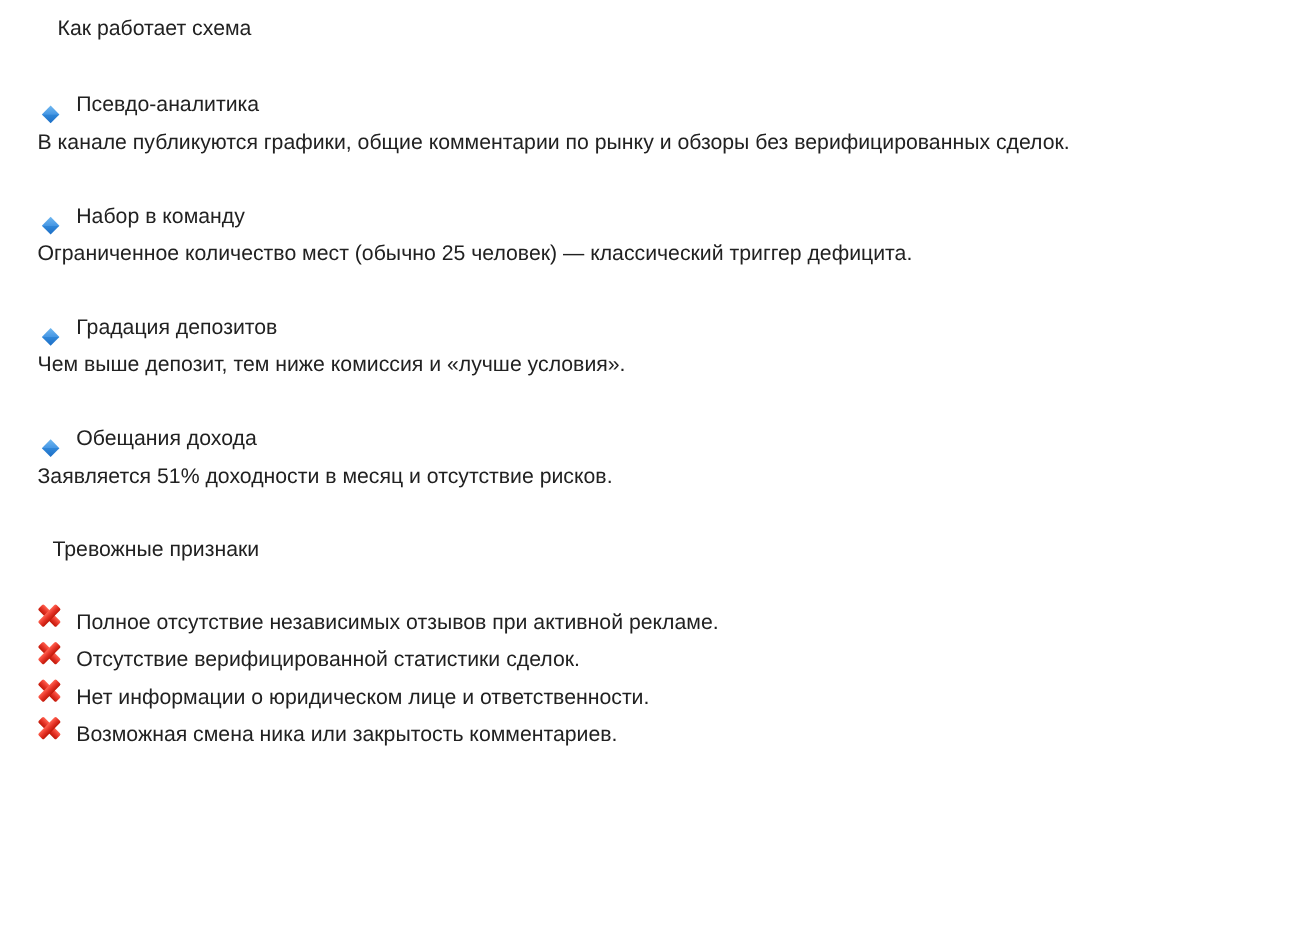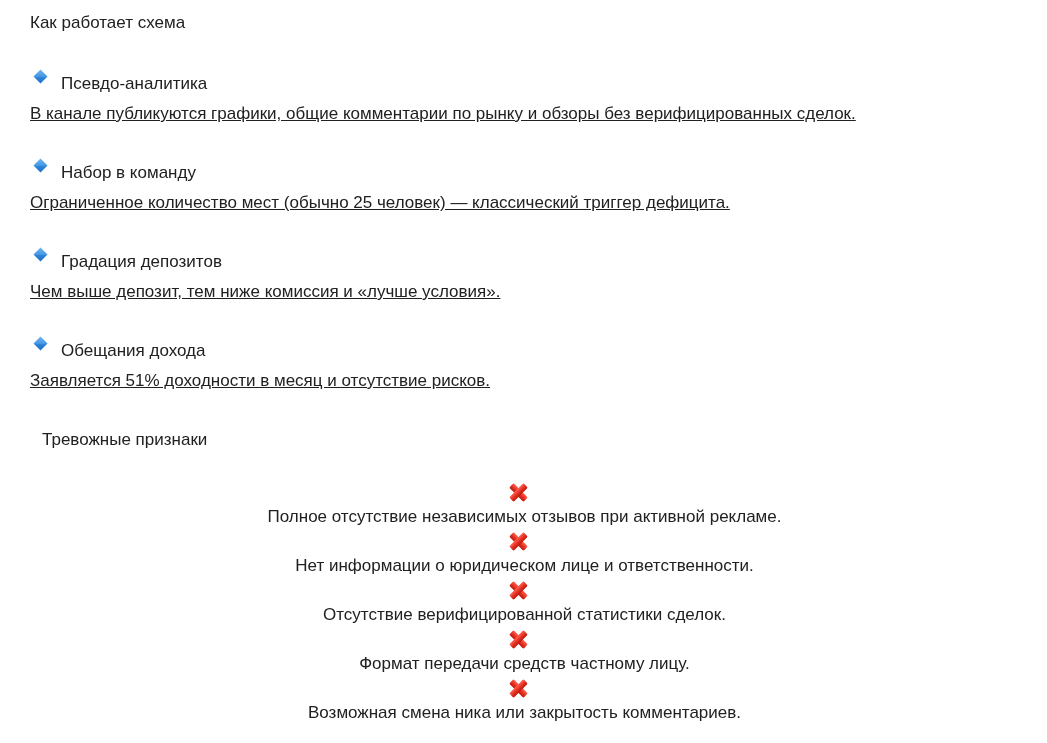--- a/index.html
+++ b/index.html
@@ -13,53 +13,51 @@
     overflow: hidden;
     font-family: "Liberation Sans", sans-serif;
     color: #212121;
   }
   .doc {
     padding: 8px 28px 0 30px;
     font-size: 17px;
     line-height: 30px;
   }
   .page-title {
-    margin: 0 0 31px 0;
+    margin: 0 0 31px 16px;
   }
   .feature {
     margin: 0 0 29px 0;
   }
   .feature-heading {
     display: flex;
-    align-items: flex-start;
+    align-items: flex-end;
     padding-left: 3px;
   }
   .diamond-icon {
     width: 15px;
     height: 15px;
     flex: 0 0 15px;
     margin-right: 13px;
     display: inline-block;
   }
   .feature-body {
     margin: 0;
-    text-decoration: underline;
   }
   .warnings-title {
     margin: 2px 0 28px 12px;
   }
   .warnings {
     list-style: none;
     margin: 0;
     padding: 0;
   }
   .warning {
     display: flex;
-    align-items: center;
-    flex-direction: column;
+    align-items: flex-start;
   }
   .cross-icon {
     width: 19px;
     height: 19px;
     flex: 0 0 19px;
     margin-right: 12px;
     display: inline-block;
   }
   .svg-defs {
     position: absolute;
@@ -147,33 +145,27 @@
     <li class="warning">
       <svg class="cross-icon">
           <use href="#sym-cross"></use>
         </svg>
       <span>Полное отсутствие независимых отзывов при активной рекламе.</span>
     </li>
     <li class="warning">
       <svg class="cross-icon">
           <use href="#sym-cross"></use>
         </svg>
-      <span>Нет информации о юридическом лице и ответственности.</span>
-    </li>
-    <li class="warning">
-      <svg class="cross-icon">
-          <use href="#sym-cross"></use>
-        </svg>
       <span>Отсутствие верифицированной статистики сделок.</span>
     </li>
     <li class="warning">
       <svg class="cross-icon">
           <use href="#sym-cross"></use>
         </svg>
-      <span>Формат передачи средств частному лицу.</span>
+      <span>Нет информации о юридическом лице и ответственности.</span>
     </li>
     <li class="warning">
       <svg class="cross-icon">
           <use href="#sym-cross"></use>
         </svg>
       <span>Возможная смена ника или закрытость комментариев.</span>
     </li>
   </ul>
 
 </div>

